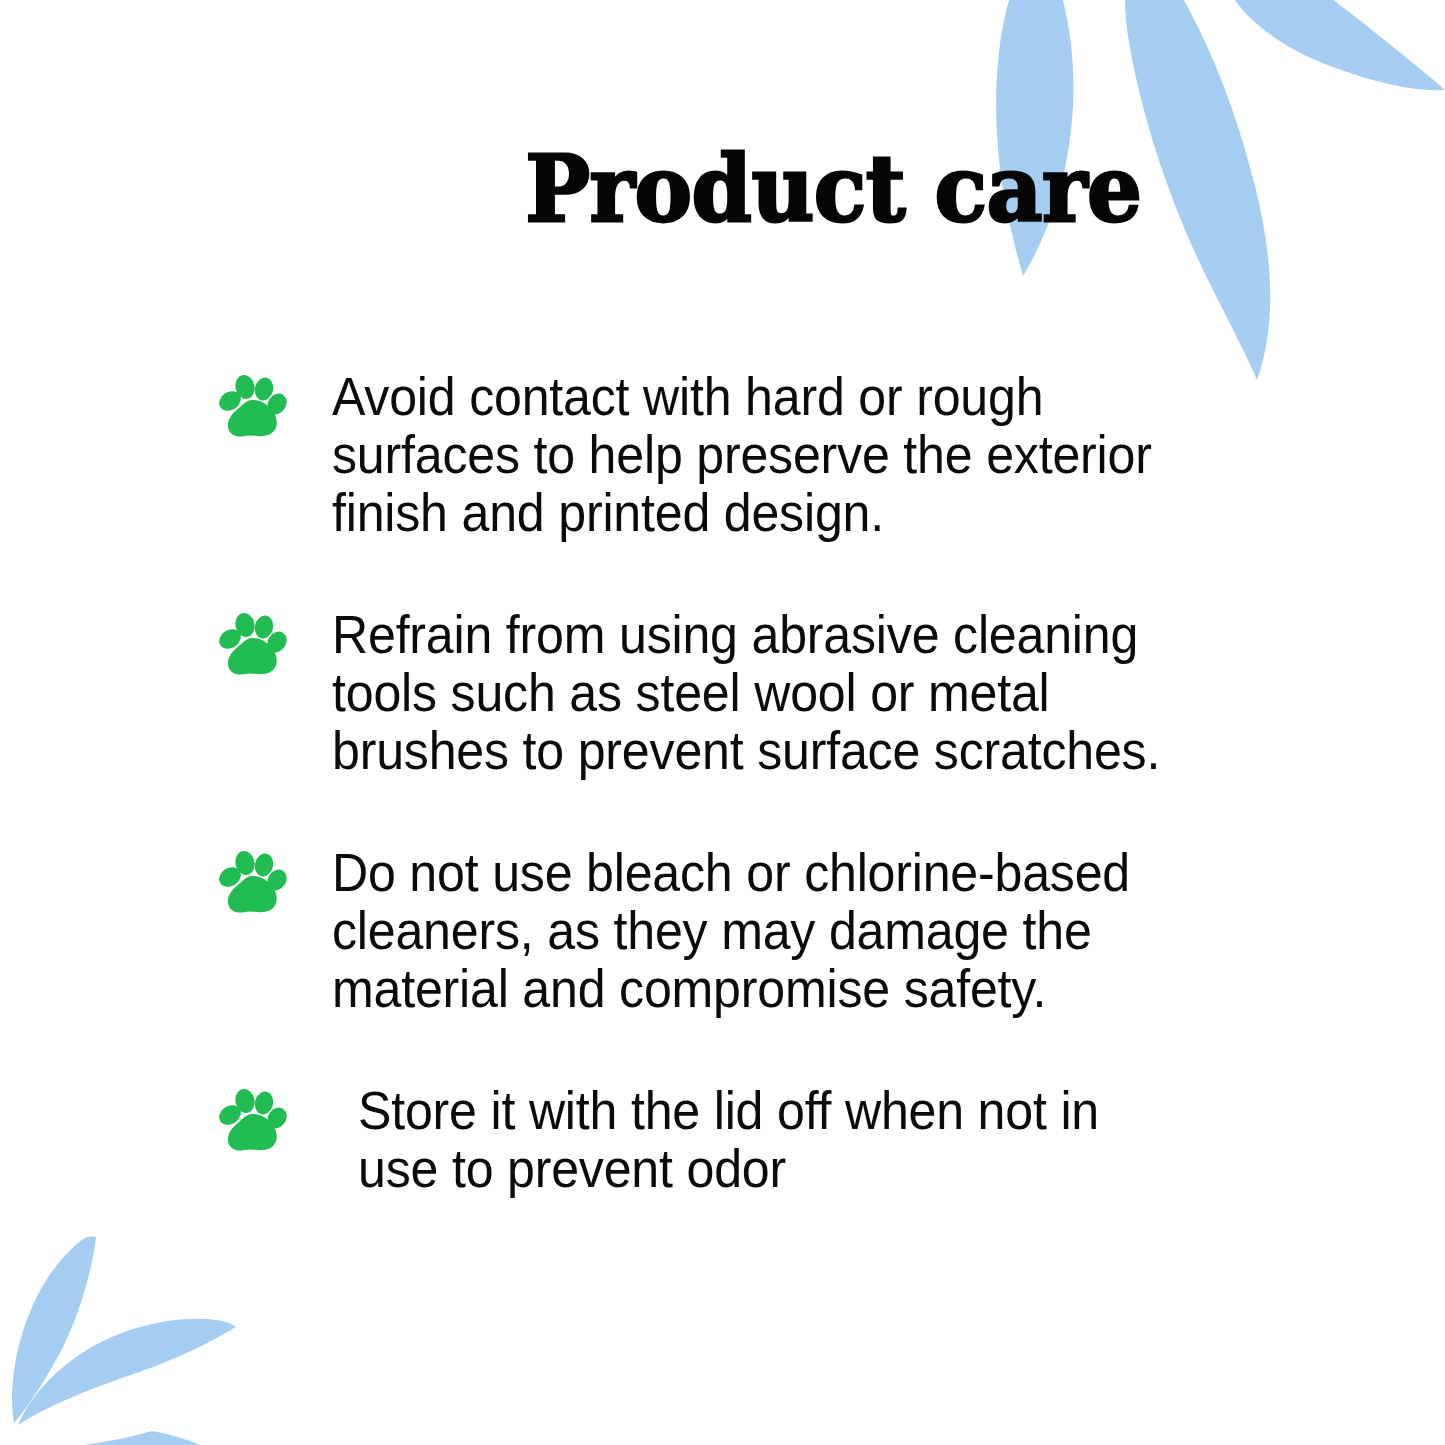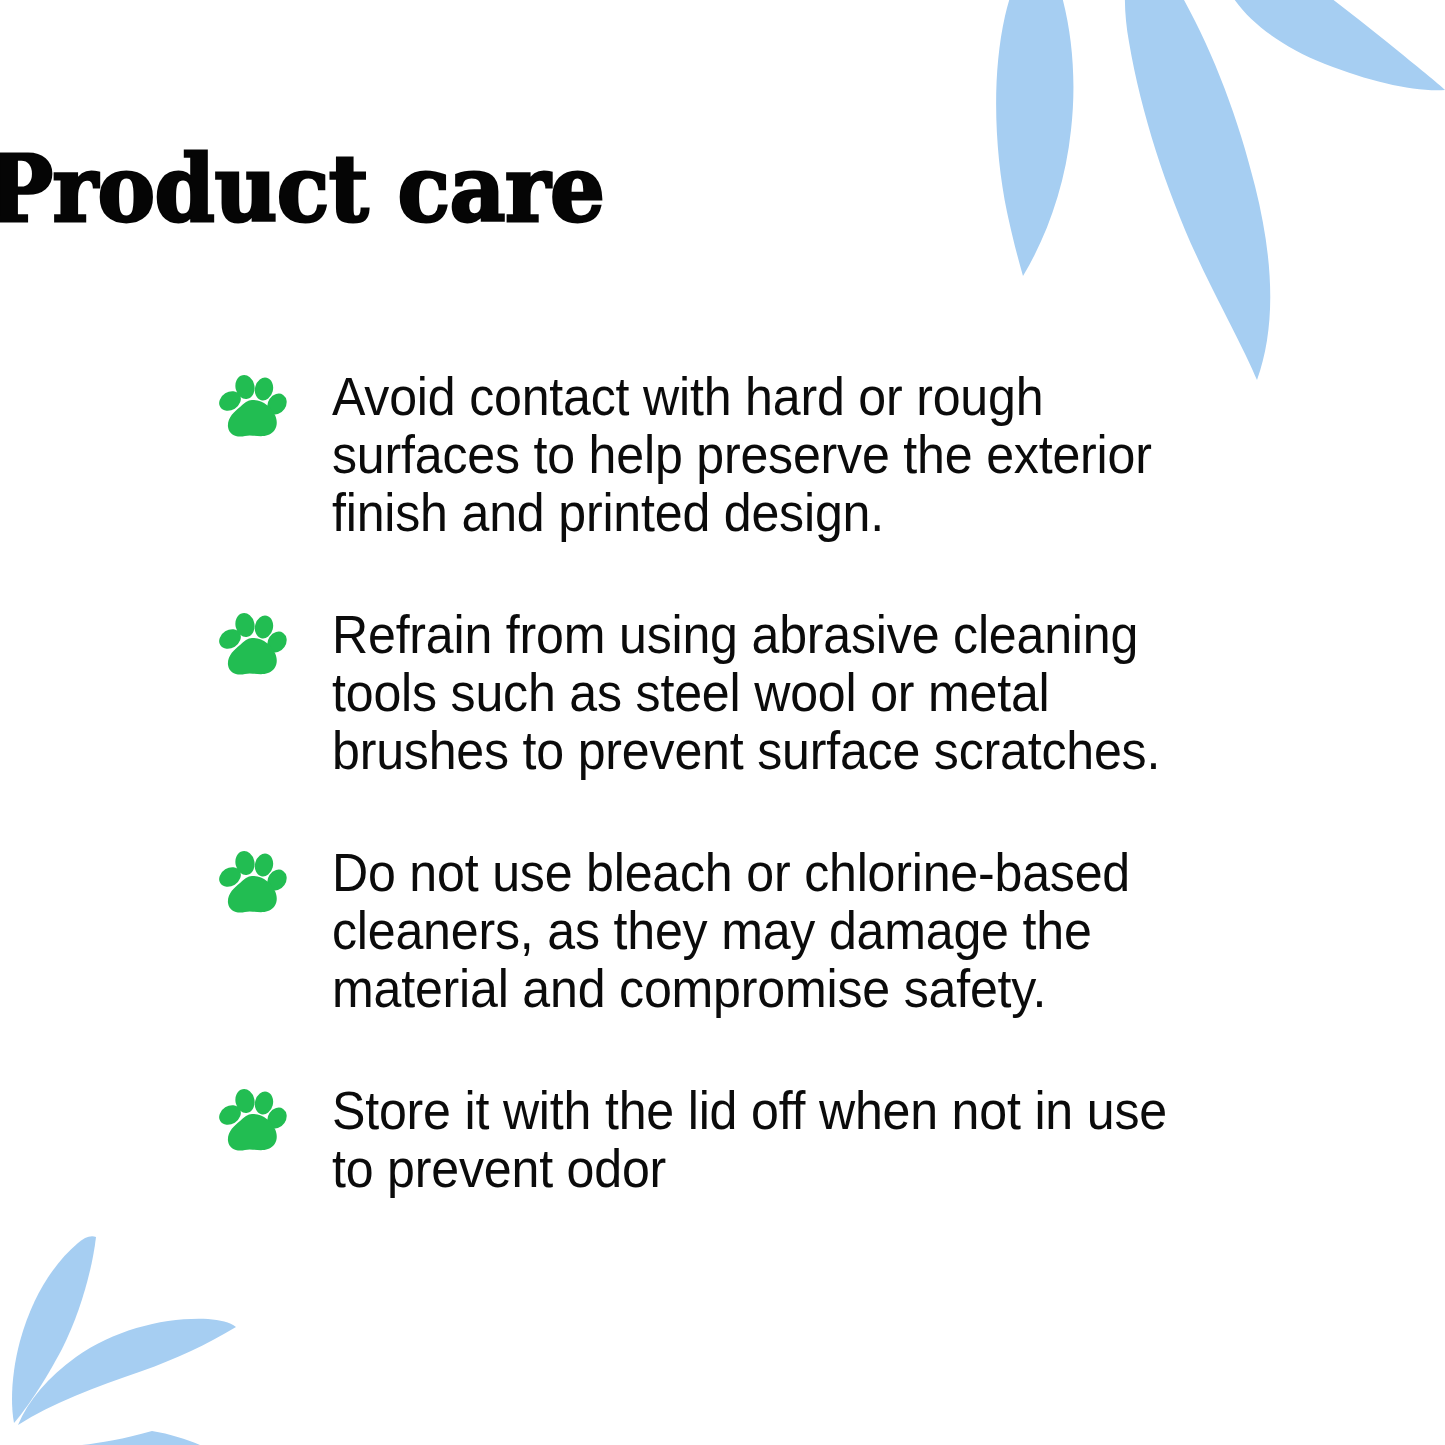--- a/index.html
+++ b/index.html
@@ -26,21 +26,21 @@
   }
   .deco-tr { top: 0; right: 0; width: 470px; height: 390px; }
   .deco-bl { bottom: 0; left: 0; width: 320px; height: 220px; }
 
   
   .title-wrap {
     position: absolute;
     left: 0;
     top: 148px;
     width: 1130px;
-    text-align: left;
+    text-align: right;
   }
   .title {
     display: inline-block;
     font-family: "DejaVu Serif", "Liberation Serif", serif;
     font-weight: 700;
     font-size: 83px;
     line-height: 1;
     letter-spacing: -0.5px;
     color: #050505;
     transform: scaleX(1.04) scaleY(1.1);
@@ -55,21 +55,21 @@
     left: 216px;
     top: 368px;
     width: 1010px;
   }
   .item {
     display: flex;
     align-items: flex-start;
     margin-bottom: 64px;
     justify-content: space-between;
   }
-  .item:last-child { margin-bottom: 0; }
+  .item:last-child { margin-bottom: 0; gap: 26px; }
 
   .paw {
     flex: 0 0 auto;
     width: 72px;
     height: 68px;
     margin-top: 6px;
   }
 
   .item-text {
     flex: 1 1 auto;

